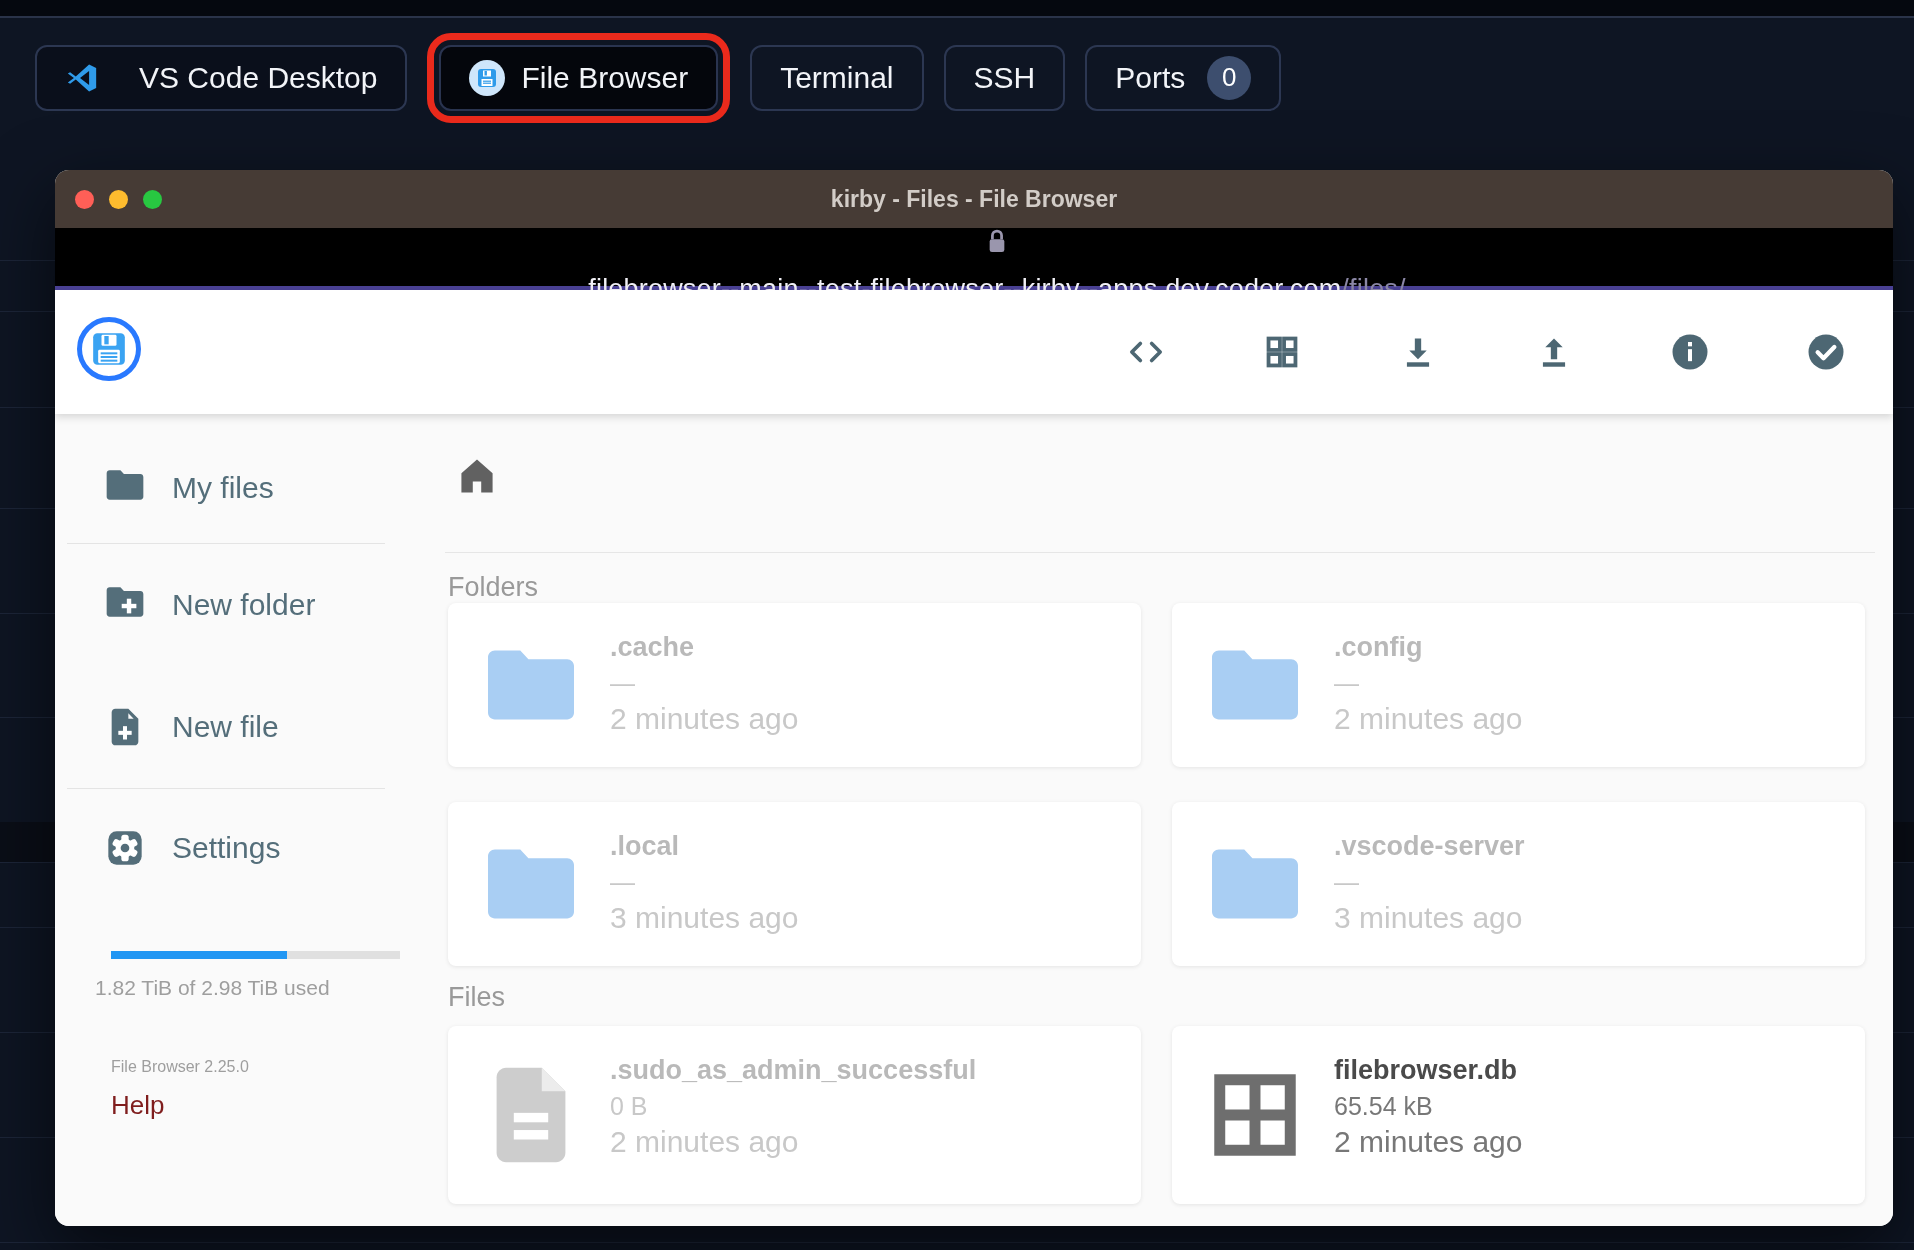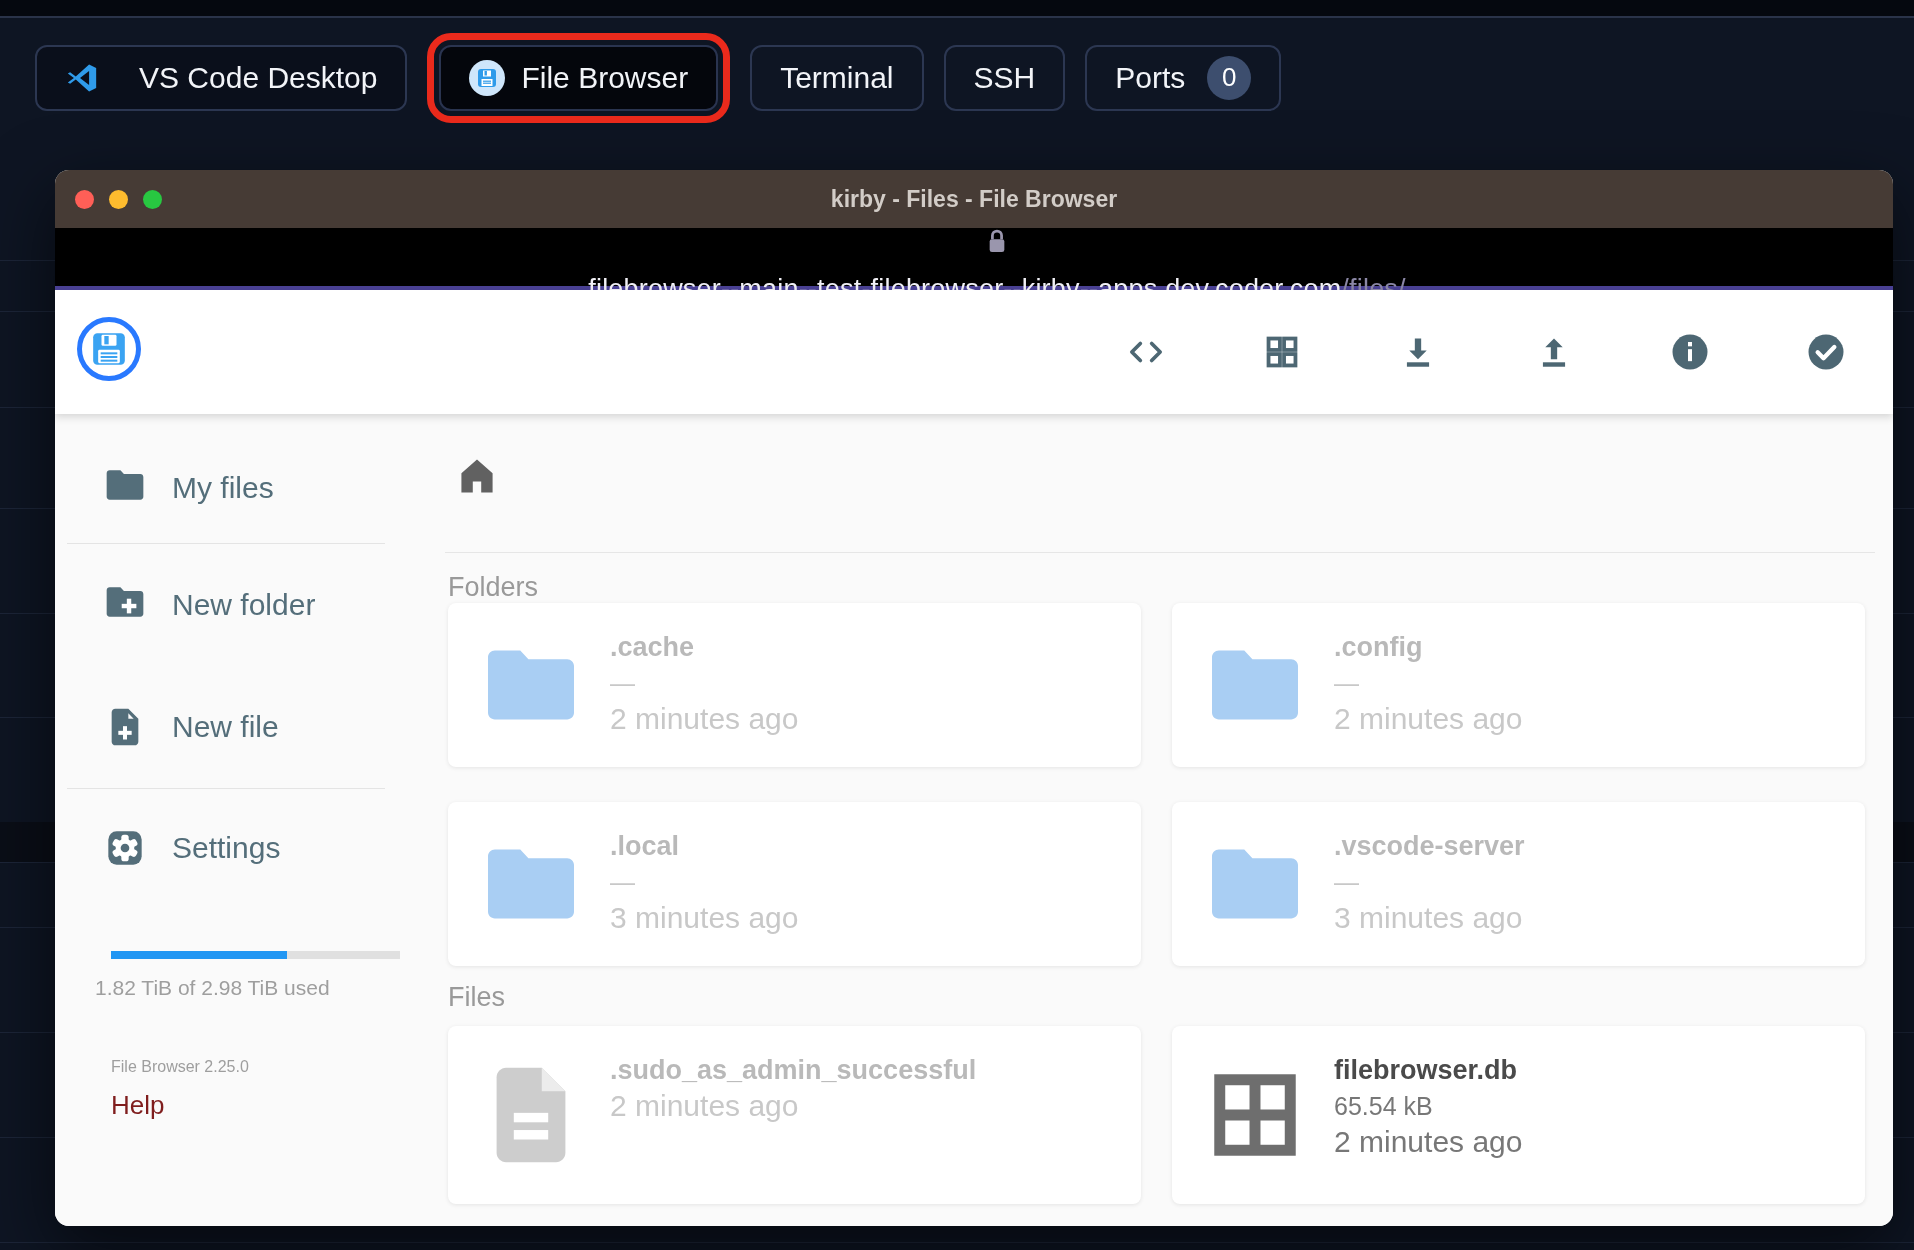--- a/index.html
+++ b/index.html
@@ -370,20 +370,21 @@
           <span class="icon-slot">
             <svg width="86" height="108" viewBox="0 0 20 24">
                 <path fill="#cdcdcd" d="M12.5 1H4.2C3 1 2 2 2 3.2v17.6C2 22 3 23 4.2 23h11.6c1.2 0 2.2-1 2.2-2.2V6.5L12.5 1z"></path>
                 <path fill="#ececec" d="M12.5 1 18 6.5h-5.5z"></path>
                 <rect x="6" y="11.5" width="8" height="2.2" fill="#ffffff"></rect>
                 <rect x="6" y="15.5" width="8" height="2.2" fill="#ffffff"></rect>
               </svg>
           </span>
           <div class="meta">
             <div class="name">.sudo_as_admin_successful</div>
+            <div class="size">0 B</div>
             <div class="time">2 minutes ago</div>
           </div>
         </div>
 
         <div class="card file-card">
           <span class="icon-slot">
             <svg width="94" height="94" viewBox="0 0 24 24" fill="none" stroke="#6e6e6e" stroke-width="2.8">
                 <rect x="3" y="3" width="18" height="18"></rect>
                 <line x1="12" y1="3" x2="12" y2="21"></line>
                 <line x1="3" y1="12" x2="21" y2="12"></line>

